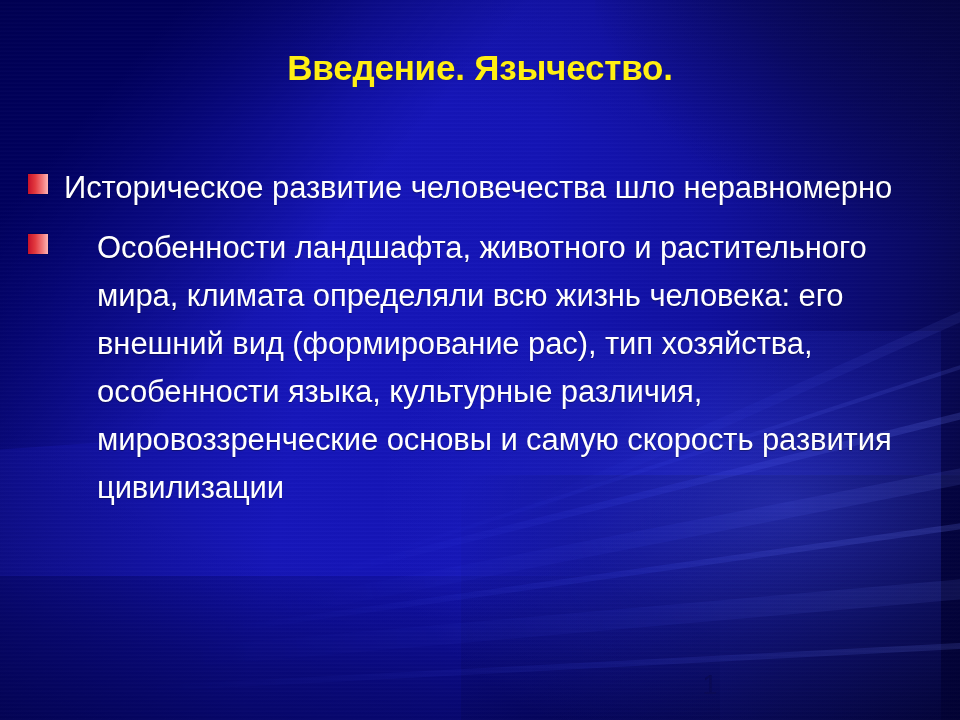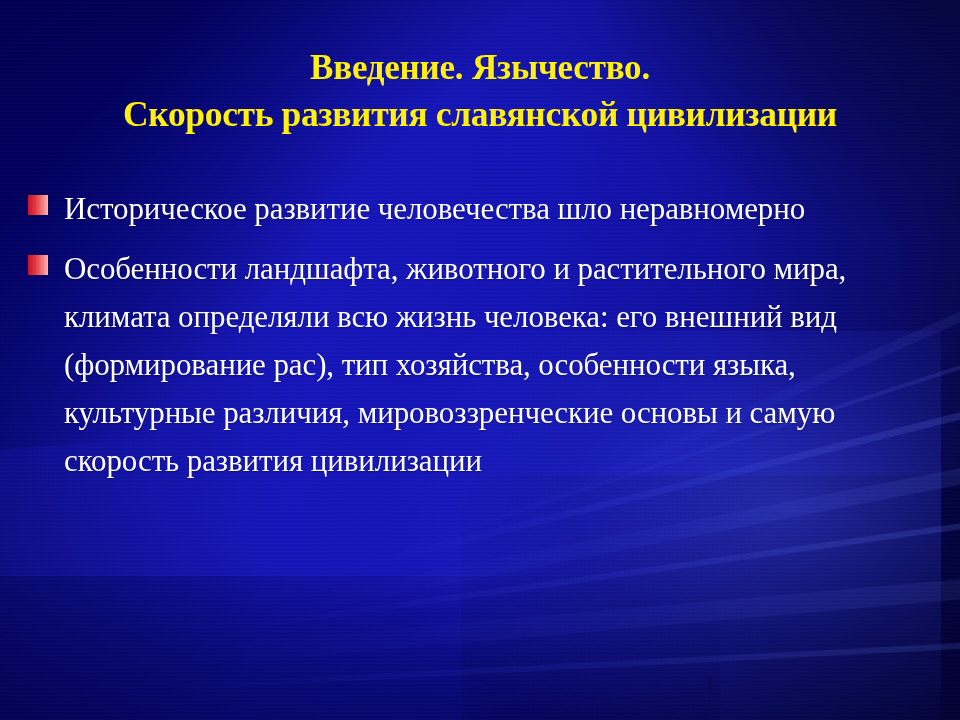--- a/index.html
+++ b/index.html
@@ -101,21 +101,20 @@
   .vignette {
     position: absolute;
     inset: 0;
     background: radial-gradient(ellipse at 42% 46%, rgba(0,0,0,0) 42%, rgba(0,0,0,0.28) 100%);
   }
 
   
   .content {
     position: absolute;
     inset: 0;
-    font-family: Liberation Serif, serif;
   }
 
   .title-block {
     position: absolute;
     left: 0;
     top: 44px;
     width: 960px;
     text-align: center;
     color: #ffef14;
     font-size: 35px;
@@ -127,30 +126,30 @@
   .title-line-1 { display: block; }
   .title-line-2 {
     display: block;
     font-size: 35.5px;
     letter-spacing: -0.35px;
   }
 
   .body-block {
     position: absolute;
     left: 28px;
-    top: 185px;
+    top: 164px;
     width: 904px;
   }
 
   .bullet-row {
     display: flex;
     align-items: flex-start;
     margin-bottom: 12px;
   }
-  .bullet-row:last-child { margin-bottom: 0; }
+  .bullet-row:last-child { margin-bottom: 0; gap: 33px; }
 
   .bullet-marker {
     flex: 0 0 auto;
     width: 20px;
     height: 20px;
     margin-top: 10px;
     margin-right: 16px;
     background: linear-gradient(90deg, #c8102a 0%, #e23a3f 36%, #f3797c 72%, #ffb4b4 100%);
     box-shadow: 0 0 0 0.5px rgba(0,0,0,0.25);
   }
@@ -202,21 +201,20 @@
     <div class="ray" style="left:44%; top:41%;  width:60%; height:10px; transform: rotate(-24deg); opacity:.26;"></div>
   </div>
 
   <div class="bands"></div>
   <div class="vignette"></div>
 
   <div class="content">
 
     <div class="title-block">
       <span class="title-line-1">Введение. Язычество.</span>
-      <span class="title-line-2">Скорость развития славянской цивилизации</span>
     </div>
 
     <div class="body-block">
 
       <div class="bullet-row">
         <span class="bullet-marker"></span>
         <span class="bullet-text">Историческое развитие человечества шло неравномерно</span>
       </div>
 
 

